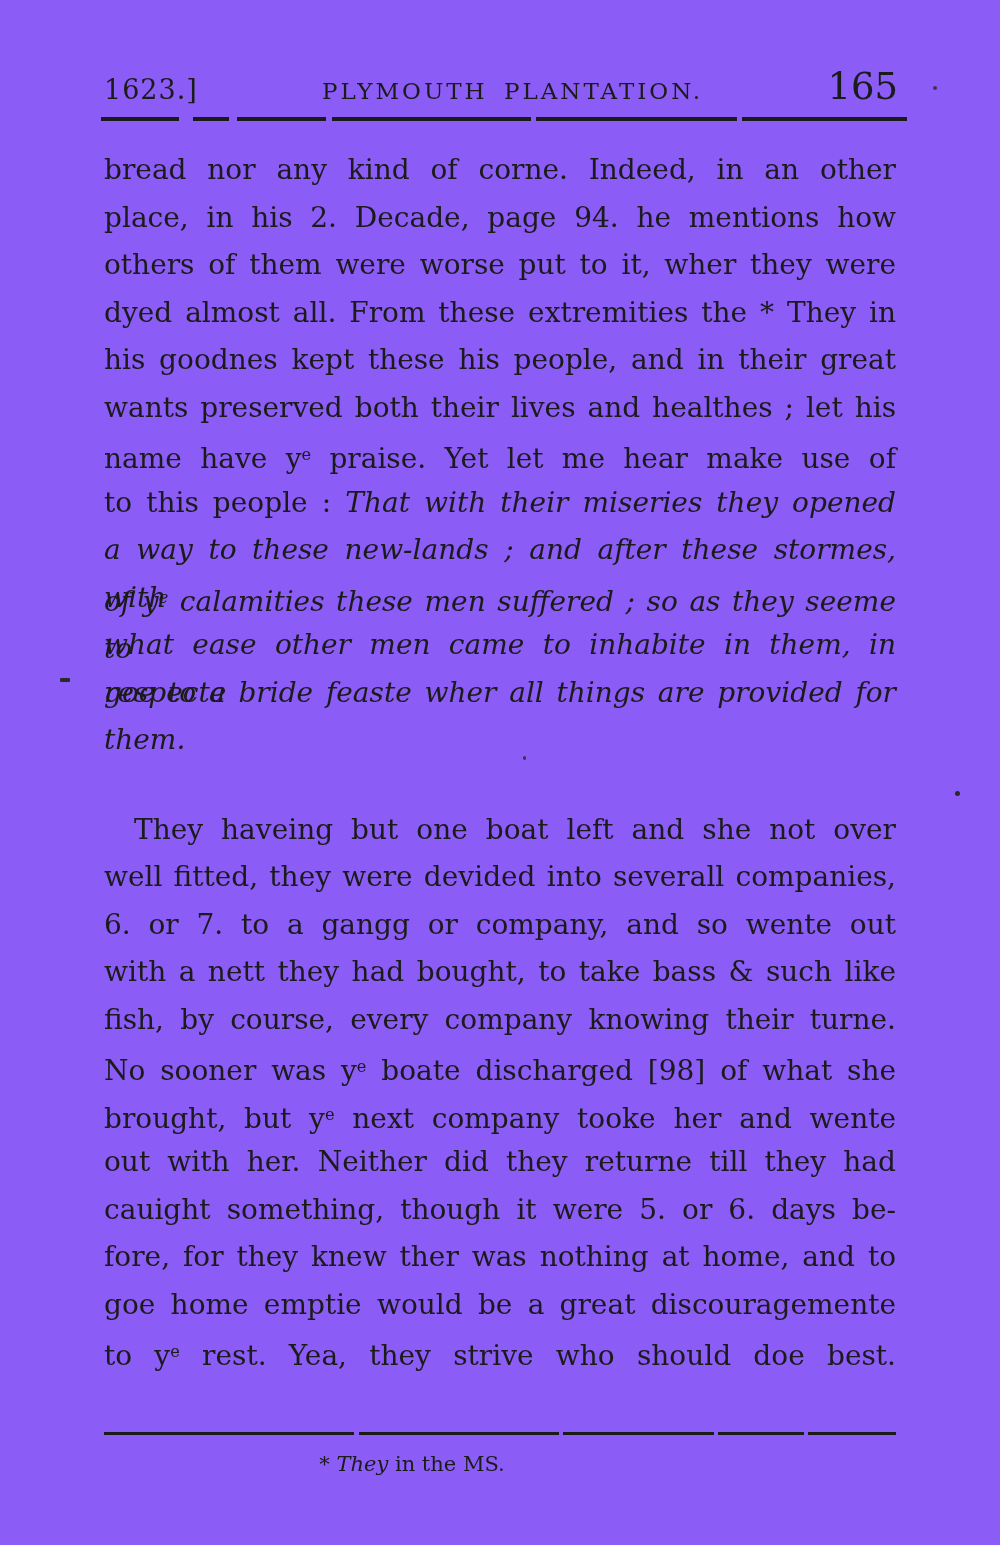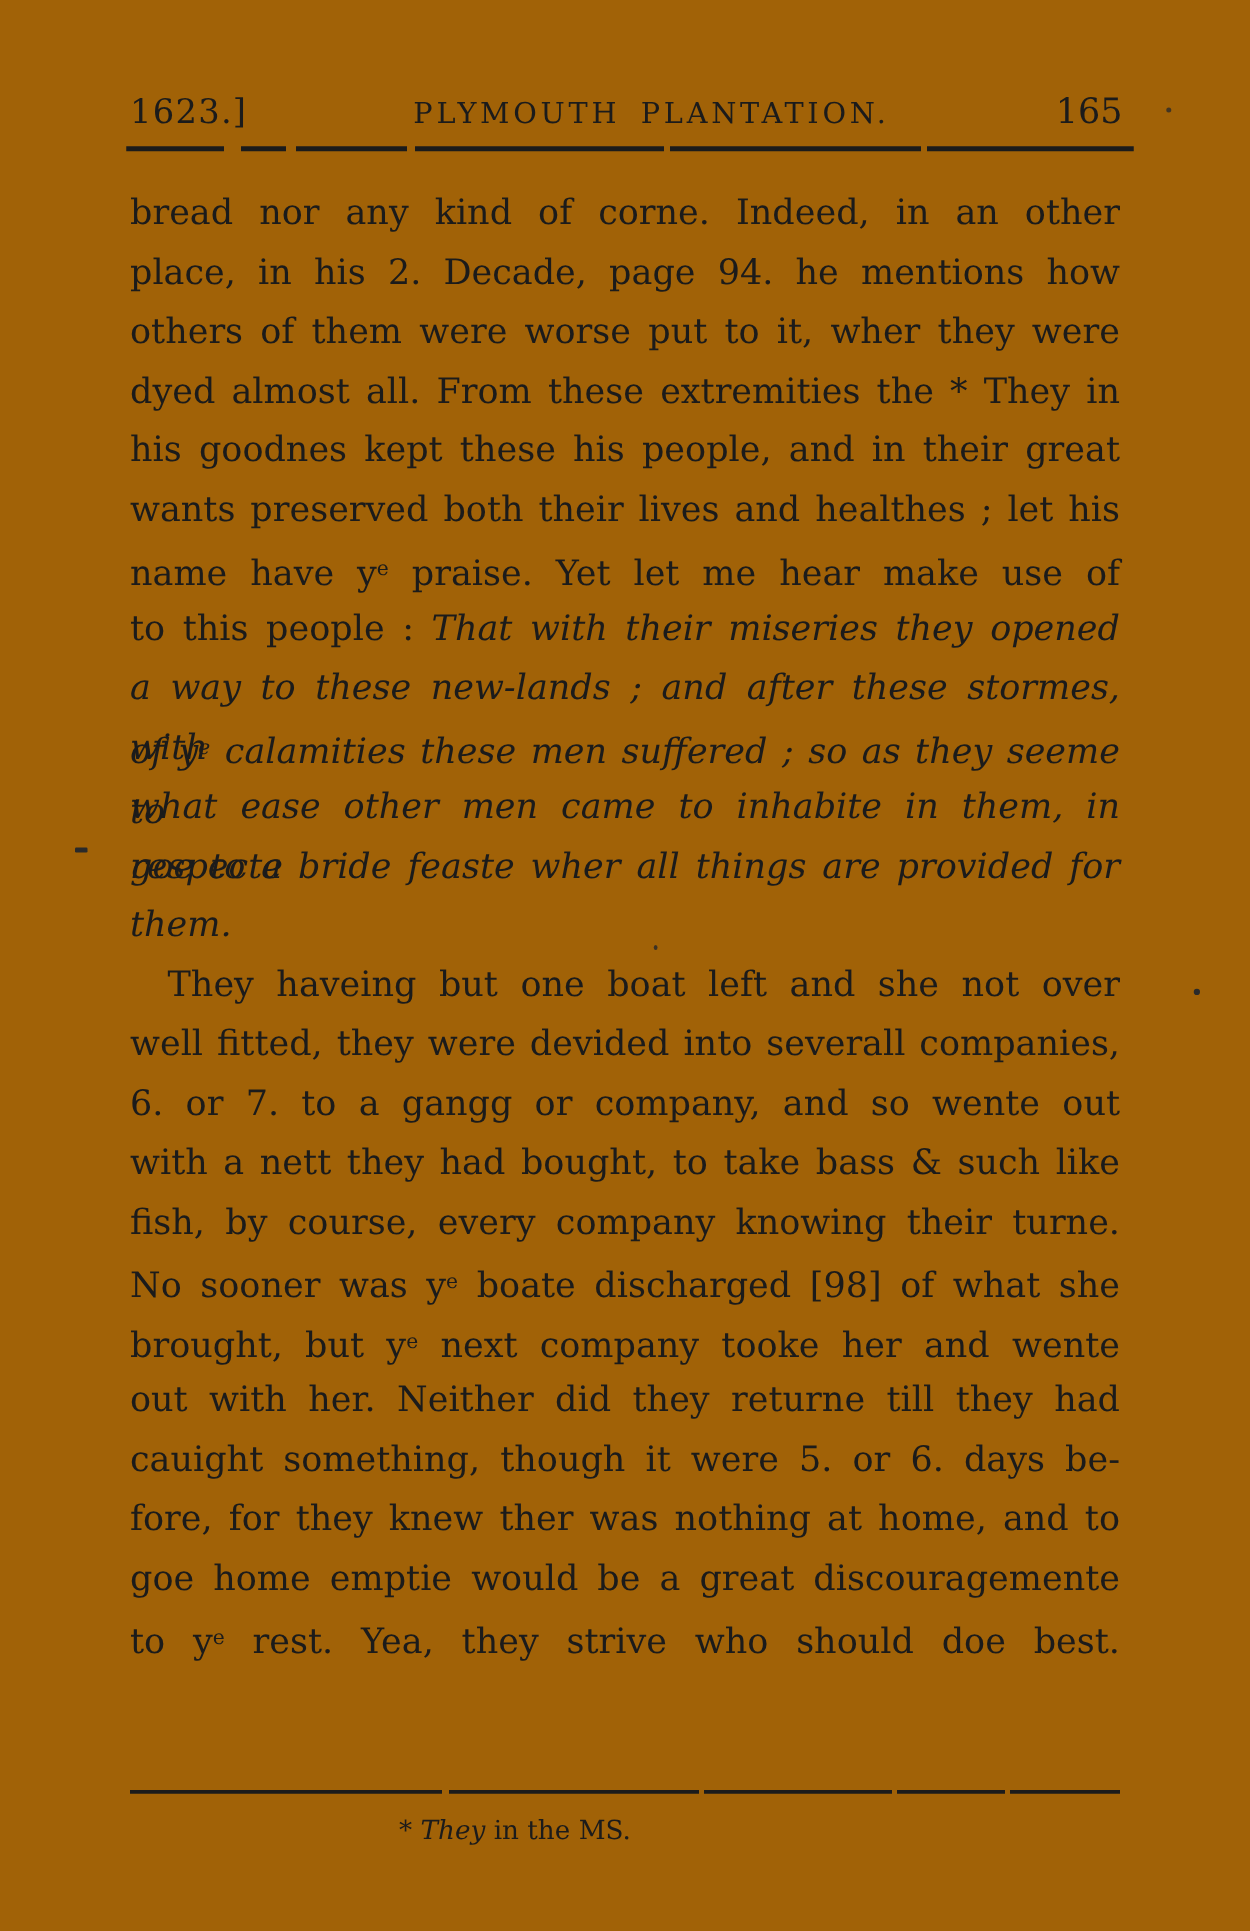--- a/index.html
+++ b/index.html
@@ -4,21 +4,21 @@
 <style>
   html, body {
     margin: 0;
     padding: 0;
     background: #ffffff;
   }
   .page {
     position: relative;
     width: 1000px;
     height: 1545px;
-    background: #a16207;
+    background: #8b5cf6;
     color: #1b1b1b;
     font-family: "DejaVu Serif", "Liberation Serif", serif;
     overflow: hidden;
   }
 
   
   .header {
     position: absolute;
     top: 62px;
     left: 104px;
@@ -34,21 +34,21 @@
   .header .h-center {
     flex: 1;
     text-align: center;
     font-size: 23px;
     letter-spacing: 3px;
     word-spacing: 6px;
     white-space: nowrap;
     margin-top: 16px;
   }
   .header .h-right {
-    font-size: 28px;
+    font-size: 37px;
     white-space: nowrap;
   }
 
   
   .rule-top {
     position: absolute;
     top: 117px;
     left: 101px;
     width: 806px;
     height: 4px;
@@ -86,20 +86,21 @@
   .line {
     height: 47.5px;
     white-space: normal;
   }
   .line.j {
     text-align: justify;
     text-align-last: justify;
   }
   .line.ind {
     padding-left: 30px;
+    margin-top: 42px;
   }
   .i   { font-style: italic; }
   .sup {
     font-size: 0.58em;
     vertical-align: 0.48em;
   }
   .isup {
     font-style: italic;
     font-size: 0.58em;
     vertical-align: 0.48em;

